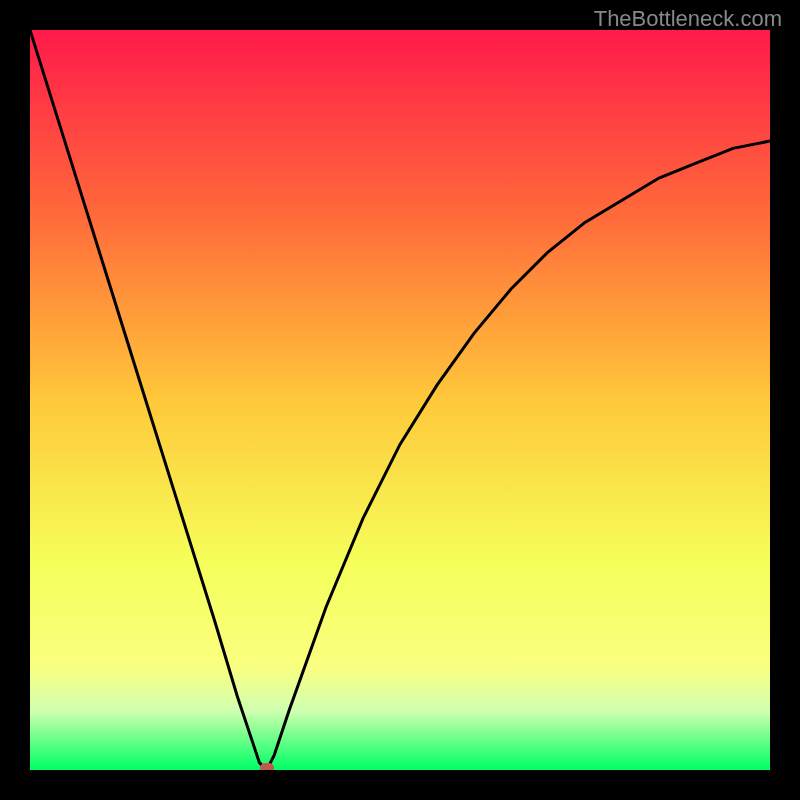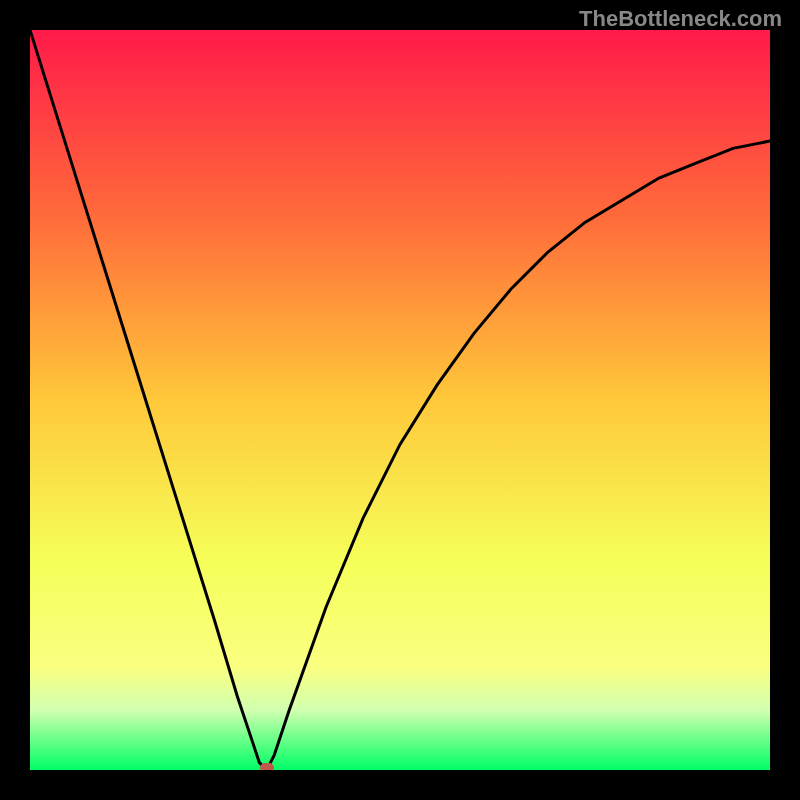--- a/index.html
+++ b/index.html
@@ -10,21 +10,21 @@
     background: #000;
     font-family: Arial, sans-serif;
     position: relative;
   }
   .watermark {
     position: absolute;
     top: 6px;
     right: 18px;
     color: #888;
     font-size: 22px;
-    font-weight: 700;
+    font-weight: 400;
     z-index: 10;
   }
   .plot-area {
     position: absolute;
     top: 30px;
     left: 30px;
     width: 740px;
     height: 740px;
     overflow: hidden;
   }

